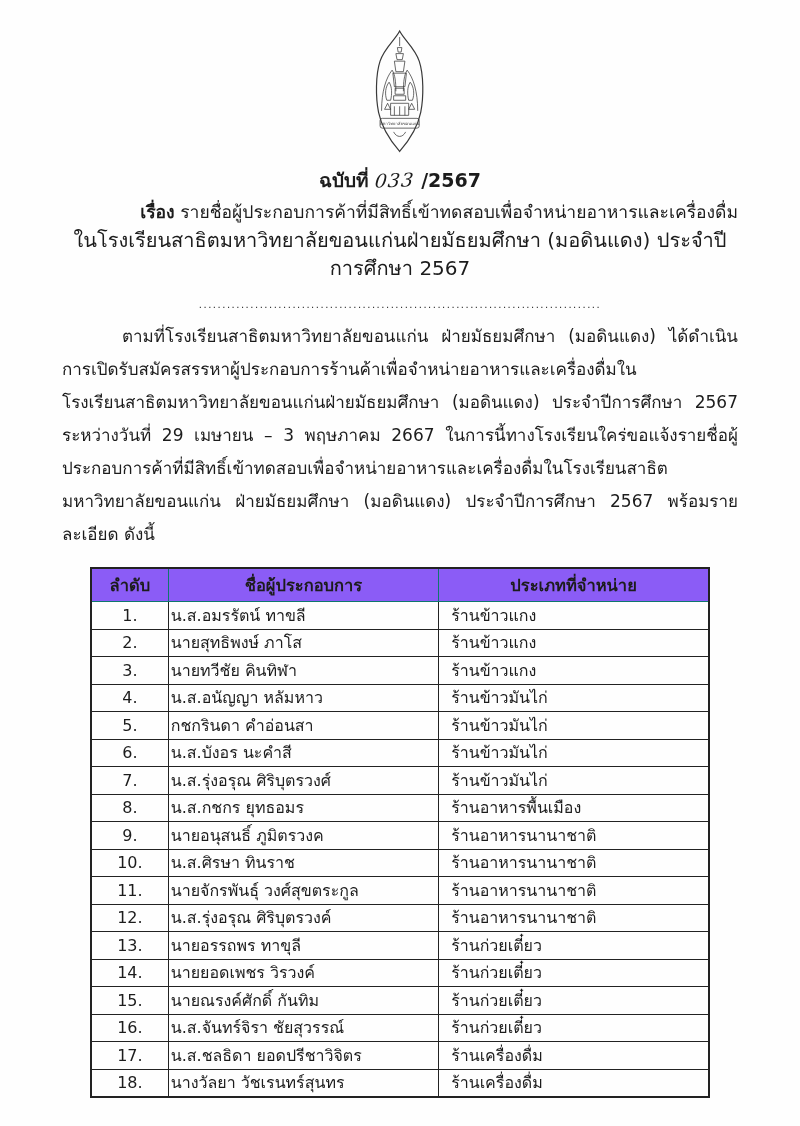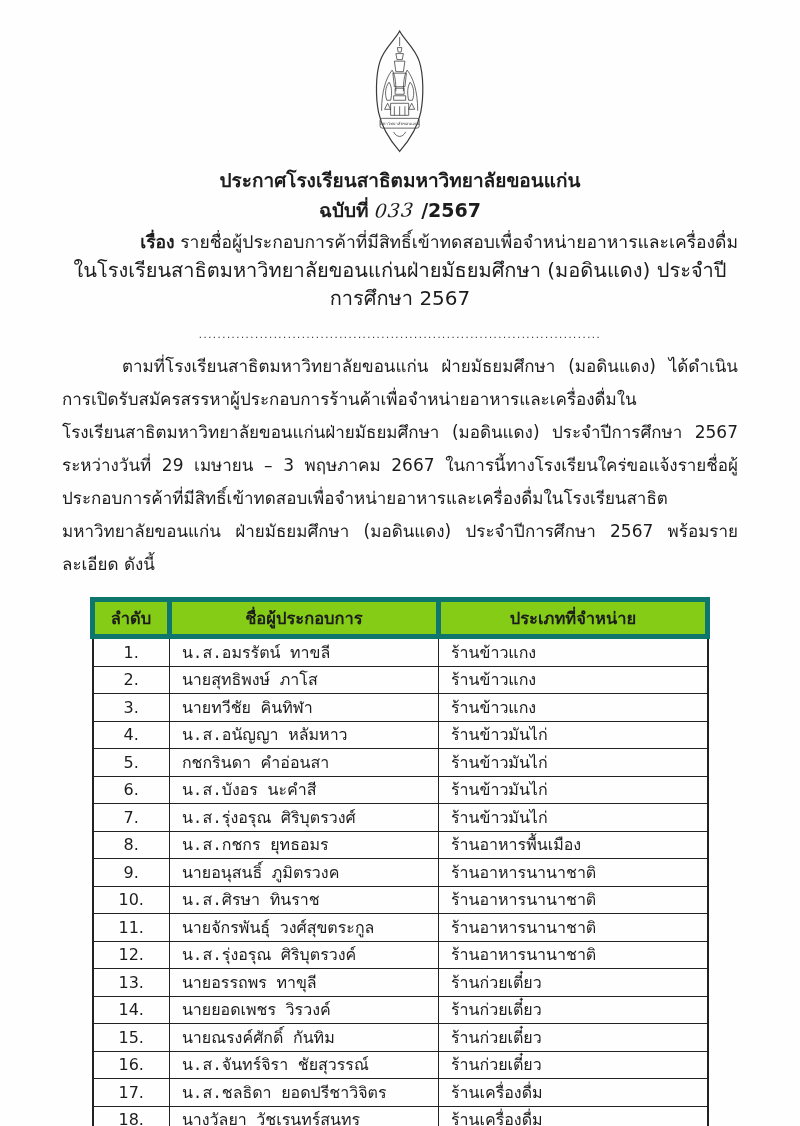--- a/index.html
+++ b/index.html
@@ -75,34 +75,34 @@
     text-align: justify;
   }
   .vendor-table {
     border-collapse: collapse;
     margin: 16px 28px 0 28px;
     width: calc(100% - 56px);
     border: 2px solid #222;
     font-size: 16px;
   }
   .vendor-table th {
-    background: #84cc16;
-    border: 5px solid #0f766e;
+    background: #8b5cf6;
+    border: 1px solid #0f766e;
     font-weight: bold;
     height: 30px;
     text-align: center;
     font-size: 16.5px;
   }
   .vendor-table td {
     border: 1px solid #222;
     height: 26.5px;
     padding: 0;
   }
   .vendor-table td.cell-no { text-align: center; width: 12.5%; }
-  .vendor-table td.cell-name { padding-left: 12px; width: 43.75%; font-family: Liberation Mono, monospace; }
+  .vendor-table td.cell-name { padding-left: 2px; width: 43.75%; }
   .vendor-table td.cell-type { padding-left: 12px; width: 43.75%; }
 </style>
 </head>
 <body>
 
 <div class="page">
 
   <div class="logo-wrap">
     <svg viewBox="0 0 100 170" aria-hidden="true">
 
@@ -126,21 +126,20 @@
       <path class="emblem-thin" d="M38,100 h24 v16 h-24 Z"></path>
       <path class="emblem-thin" d="M43,104 v12 M50,104 v12 M57,104 v12"></path>
 
       <rect class="emblem-thin" x="24" y="120" width="52" height="13" rx="3"></rect>
       <text class="emblem-text" x="50" y="129" text-anchor="middle">มหาวิทยาลัยขอนแก่น</text>
 
       <path class="emblem-thin" d="M42,138 C46,146 54,146 58,138"></path>
     </svg>
   </div>
 
-  <div class="title-line">ประกาศโรงเรียนสาธิตมหาวิทยาลัยขอนแก่น</div>
 
   <div class="issue-line"><span>ฉบับที่ </span><span class="handwritten">033</span><span> /2567</span></div>
 
   <div class="subject-line"><span class="subject-label">เรื่อง</span><span> รายชื่อผู้ประกอบการค้าที่มีสิทธิ์เข้าทดสอบเพื่อจำหน่ายอาหารและเครื่องดื่ม</span></div>
 
   <div class="subject-line2">ในโรงเรียนสาธิตมหาวิทยาลัยขอนแก่นฝ่ายมัธยมศึกษา (มอดินแดง) ประจำปีการศึกษา 2567</div>
 
   <div class="dots-separator">......................................................................................</div>
 
   <p class="body-paragraph">ตามที่โรงเรียนสาธิตมหาวิทยาลัยขอนแก่น ฝ่ายมัธยมศึกษา (มอดินแดง) ได้ดำเนินการเปิดรับสมัครสรรหาผู้ประกอบการร้านค้าเพื่อจำหน่ายอาหารและเครื่องดื่มในโรงเรียนสาธิตมหาวิทยาลัยขอนแก่นฝ่ายมัธยมศึกษา (มอดินแดง) ประจำปีการศึกษา 2567 ระหว่างวันที่ 29 เมษายน – 3  พฤษภาคม 2667 ในการนี้ทางโรงเรียนใคร่ขอแจ้งรายชื่อผู้ประกอบการค้าที่มีสิทธิ์เข้าทดสอบเพื่อจำหน่ายอาหารและเครื่องดื่มในโรงเรียนสาธิตมหาวิทยาลัยขอนแก่น ฝ่ายมัธยมศึกษา (มอดินแดง) ประจำปีการศึกษา 2567 พร้อมรายละเอียด ดังนี้</p>

